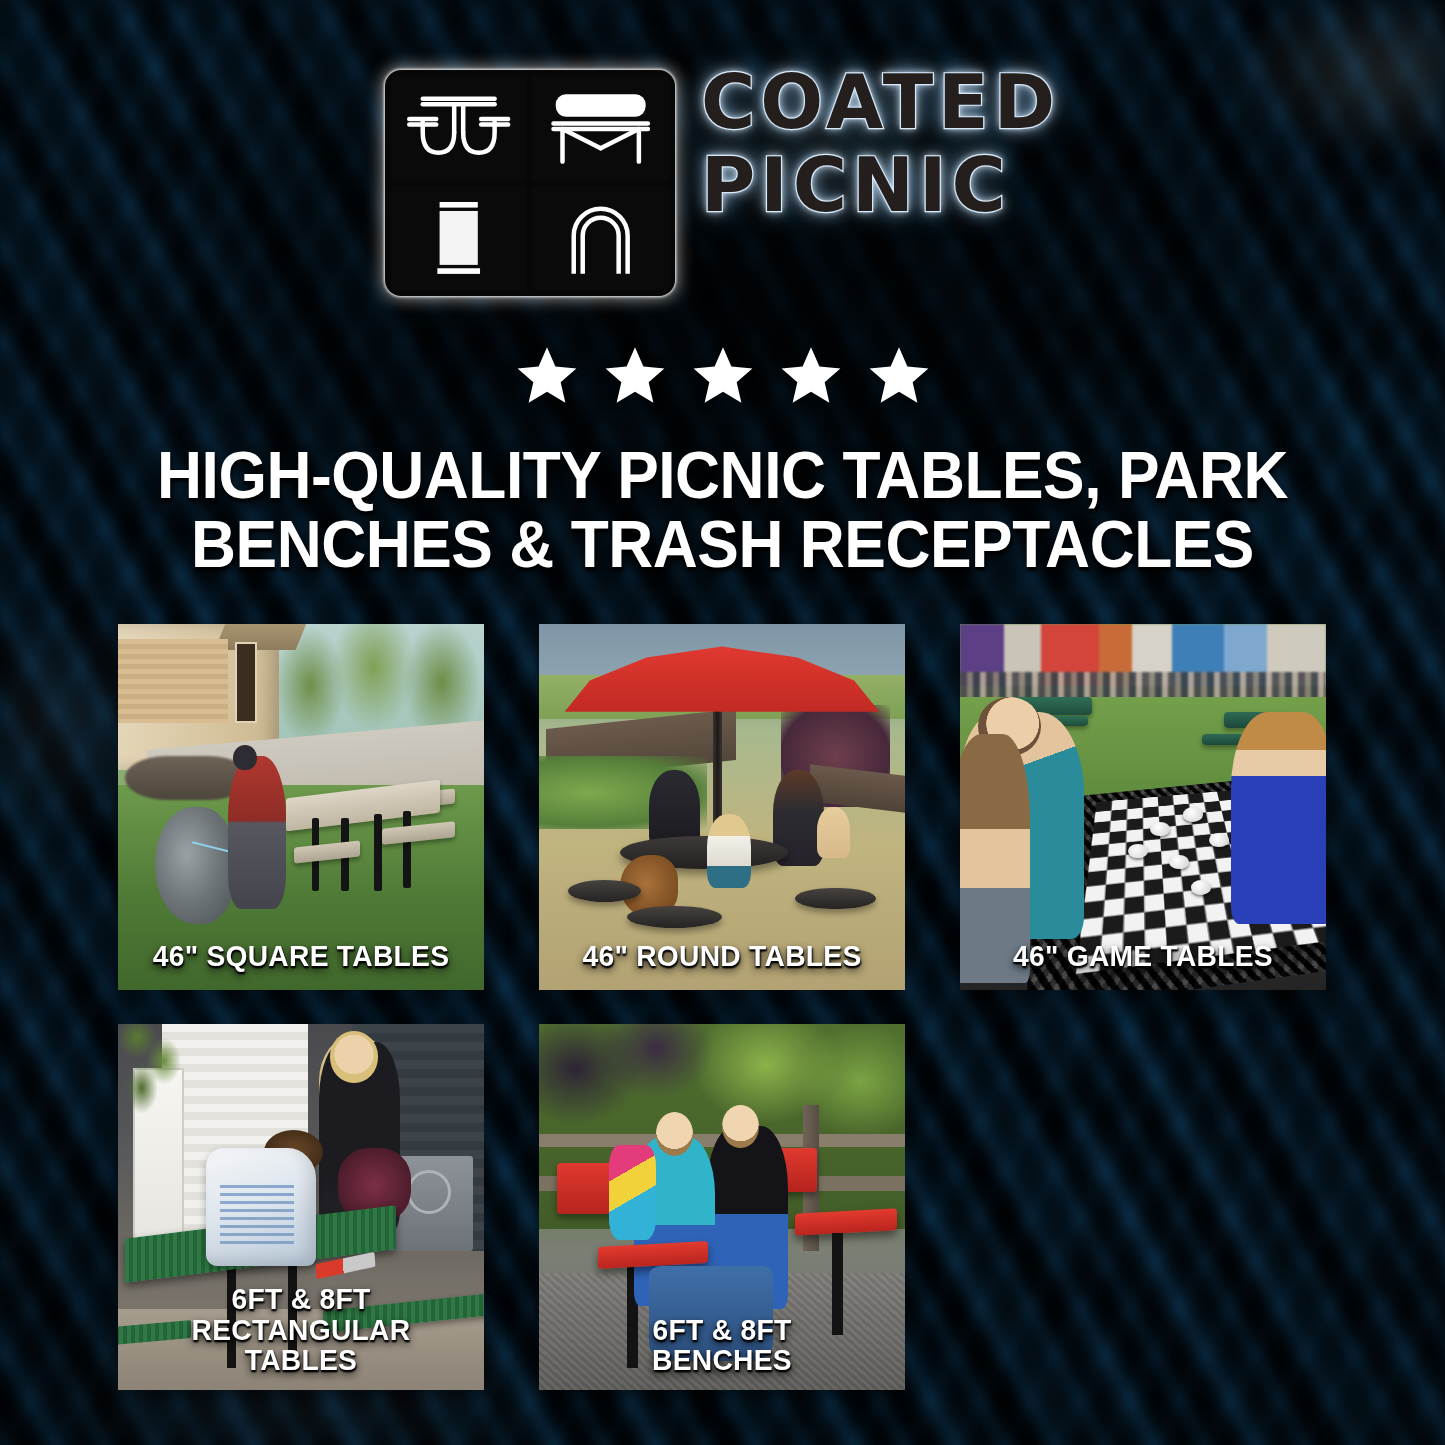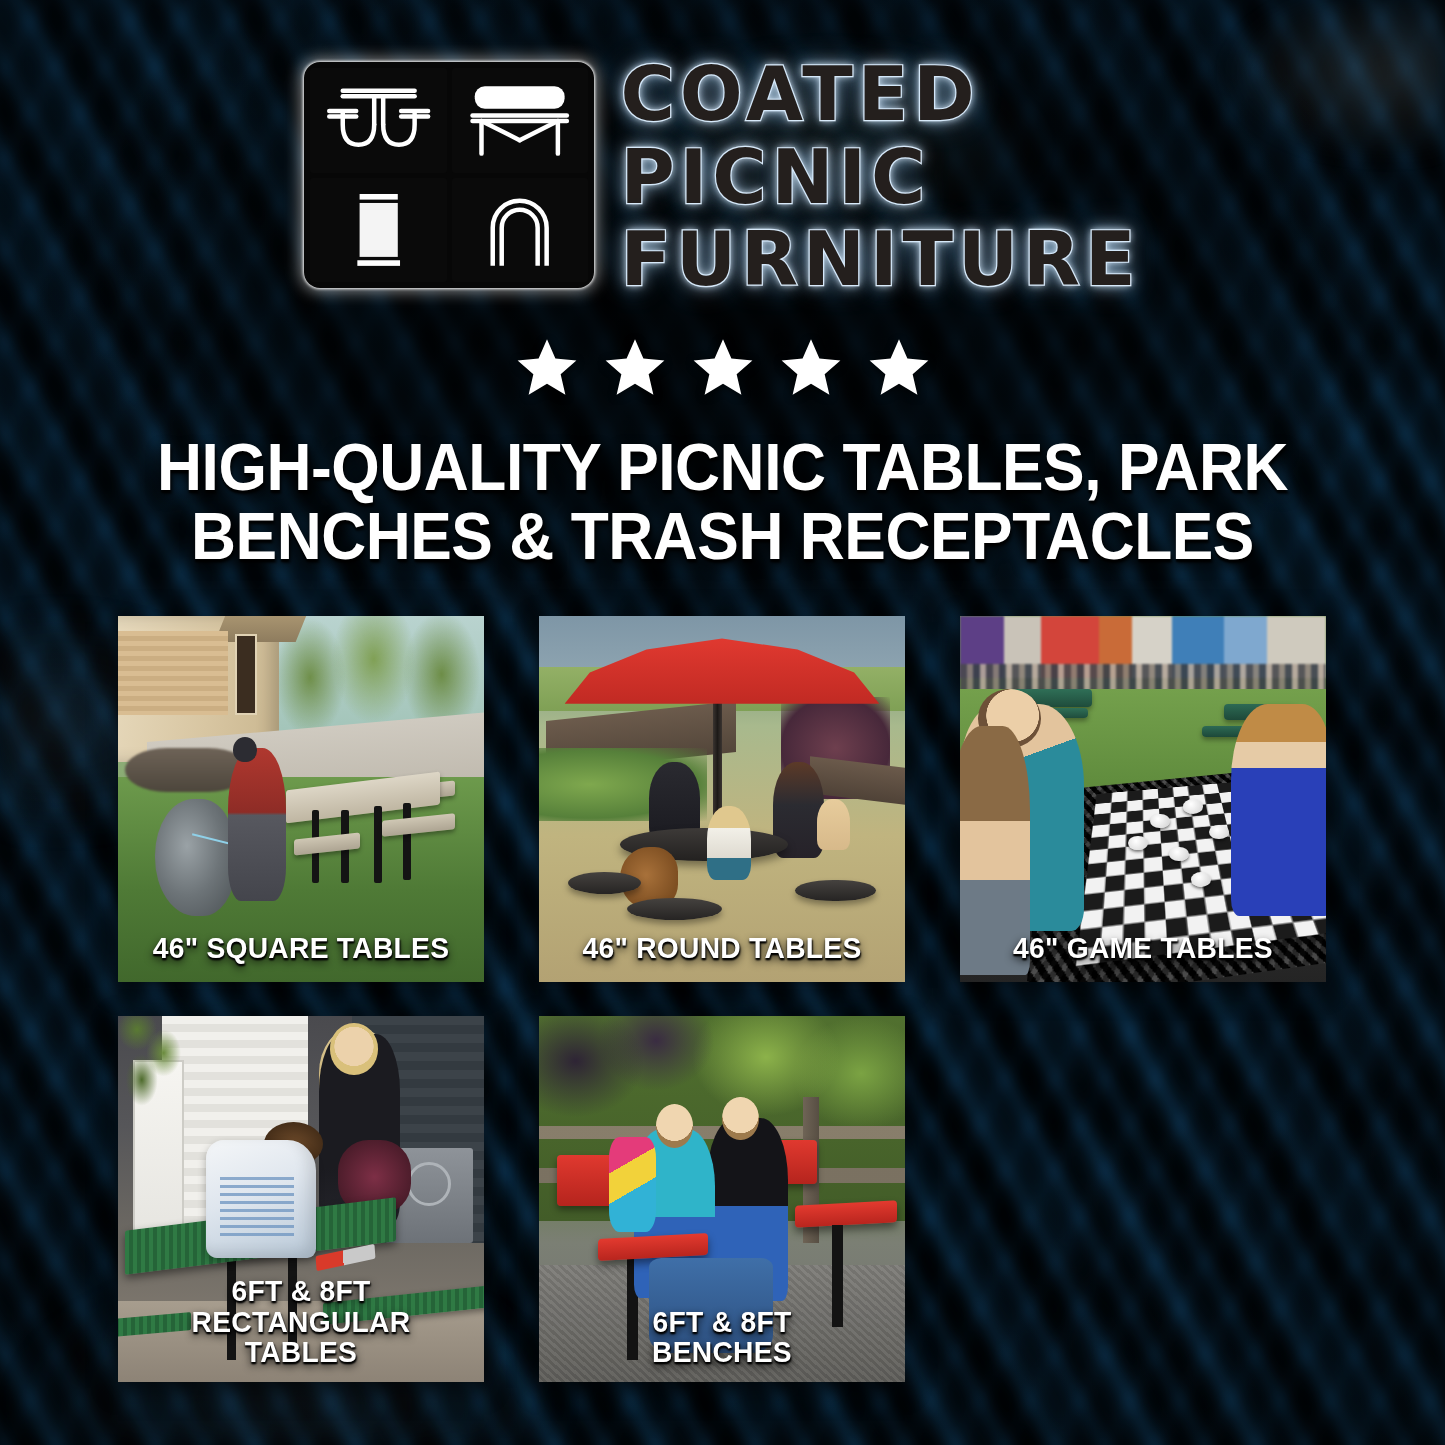--- a/index.html
+++ b/index.html
@@ -60,21 +60,21 @@
   }
   
   .bg-vig{
     position:absolute; inset:0;
     background:
       radial-gradient(ellipse 62% 34% at 50% 20%, rgba(0,0,0,.80) 0%, rgba(0,0,0,.45) 48%, rgba(0,0,0,0) 78%),
       radial-gradient(ellipse 100% 100% at 50% 50%, rgba(0,0,0,0) 38%, rgba(0,0,0,.42) 82%, rgba(0,0,0,.62) 100%);
   }
 
   
-  .content{ position:absolute; inset:0; }
+  .content{ position:absolute; inset:0;margin-top:8px; }
 
   
   .brand{
     position:absolute; left:0; right:0; top:62px;
     display:flex; justify-content:center; align-items:flex-start; gap:26px;
   }
   .logomark{
     width:290px; height:226px; flex:none;
     border-radius:16px;
     background:#070707;
@@ -486,21 +486,20 @@
               <path d="M26 72 L26 38 A24 24 0 0 1 74 38 L74 72"></path>
               <path d="M34 72 L34 38 A16 16 0 0 1 66 38 L66 72"></path>
             </g>
           </svg>
         </div>
       </div>
 
       <div class="wordmark">
         <div class="wm-line">COATED</div>
         <div class="wm-line">PICNIC</div>
-        <div class="wm-line">FURNITURE</div>
       </div>
     </div>
 
     <div class="stars">
       <svg class="star" viewBox="0 0 24 24">
           <polygon points="12,1.2 15.2,8.6 23.2,9.3 17.2,14.6 19,22.4 12,18.2 5,22.4 6.8,14.6 0.8,9.3 8.8,8.6" fill="#ffffff"></polygon>
         </svg>
       <svg class="star" viewBox="0 0 24 24">
           <polygon points="12,1.2 15.2,8.6 23.2,9.3 17.2,14.6 19,22.4 12,18.2 5,22.4 6.8,14.6 0.8,9.3 8.8,8.6" fill="#ffffff"></polygon>
         </svg>

